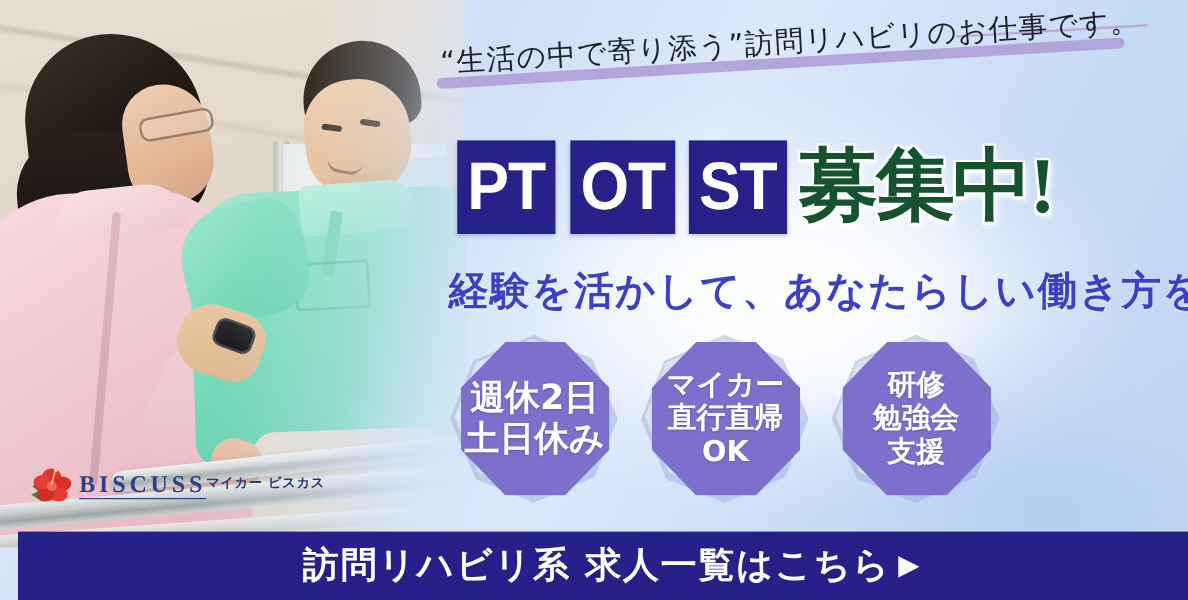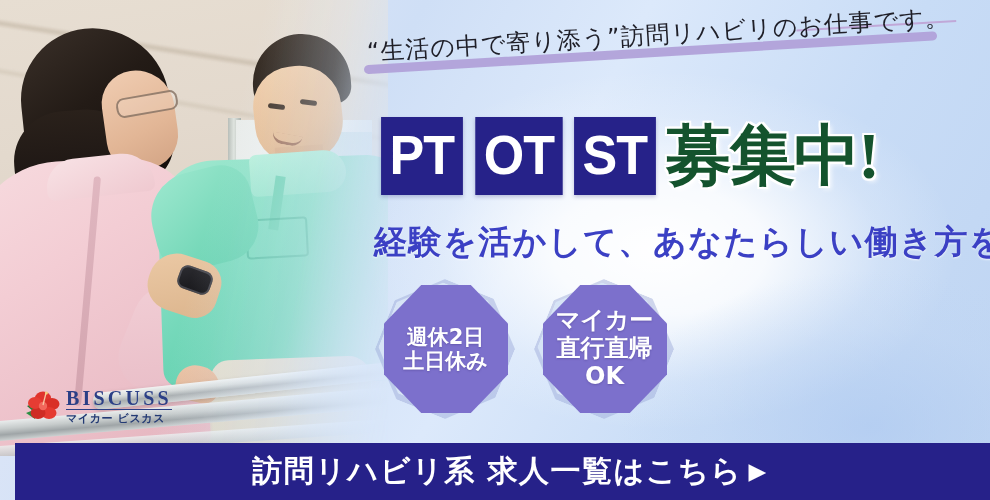--- a/index.html
+++ b/index.html
@@ -198,21 +198,21 @@
     background:linear-gradient(105deg, rgba(255,255,255,0) 52%, rgba(226,238,252,0.35) 72%, rgba(222,236,252,0.75) 90%, rgba(219,234,252,0.95) 100%);
   }
 
   
   .logo{
     position:absolute;left:24px;top:388px;
     display:flex;align-items:center;gap:4px;
     z-index:6;
   }
   .logo-flower{position:relative;width:38px;height:34px;flex:none;}
-  .logo-text{display:flex;flex-direction:column;line-height:1;}
+  .logo-text{display:flex;flex-direction:row;line-height:1;}
   .logo-name{
     font-size:20px;font-weight:700;letter-spacing:3.2px;color:#2b3f86;
     border-bottom:1.6px solid #2b3f86;padding-bottom:1px;
     font-family:"Liberation Serif","DejaVu Serif",serif;
   }
   .logo-sub{
     font-size:11px;font-weight:700;color:#233a74;letter-spacing:.6px;margin-top:3px;
     font-family:"DejaVu Sans",sans-serif;
   }
 
@@ -304,21 +304,21 @@
   .badge-label{
     position:absolute;inset:0;
     display:flex;flex-direction:column;align-items:center;justify-content:center;
     color:#fff;font-weight:700;
     font-family:"DejaVu Sans",sans-serif;
     line-height:1.16;text-align:center;
     text-shadow:0 1px 2px rgba(60,50,120,.35);
     white-space:pre-line;
     padding:0 6px;
   }
-  .badge-label.l2{font-size:21px;}
+  .badge-label.l2{font-size:29px;}
   .badge-label.l3{font-size:24px;}
 
   
   .cta{
     position:absolute;left:15px;bottom:0;width:990px;height:57px;
     background:#262189;
     display:flex;align-items:center;justify-content:center;
     z-index:7;
   }
   .cta-text{
@@ -425,20 +425,28 @@
 土日休み</div>
     </div>
     <div class="badge">
       <div class="badge-ghost"></div>
       <div class="badge-ghost-in"></div>
       <div class="badge-solid"></div>
       <div class="badge-label l3">マイカー
 直行直帰
 OK</div>
     </div>
+    <div class="badge">
+      <div class="badge-ghost"></div>
+      <div class="badge-ghost-in"></div>
+      <div class="badge-solid"></div>
+      <div class="badge-label l3">研修
+勉強会
+支援</div>
+    </div>
   </div>
 
   <div class="cta">
     <span class="cta-text">
       <span>訪問リハビリ系 求人一覧はこちら</span>
       <span class="cta-arrow">▶</span>
     </span>
   </div>
 
 </div>

